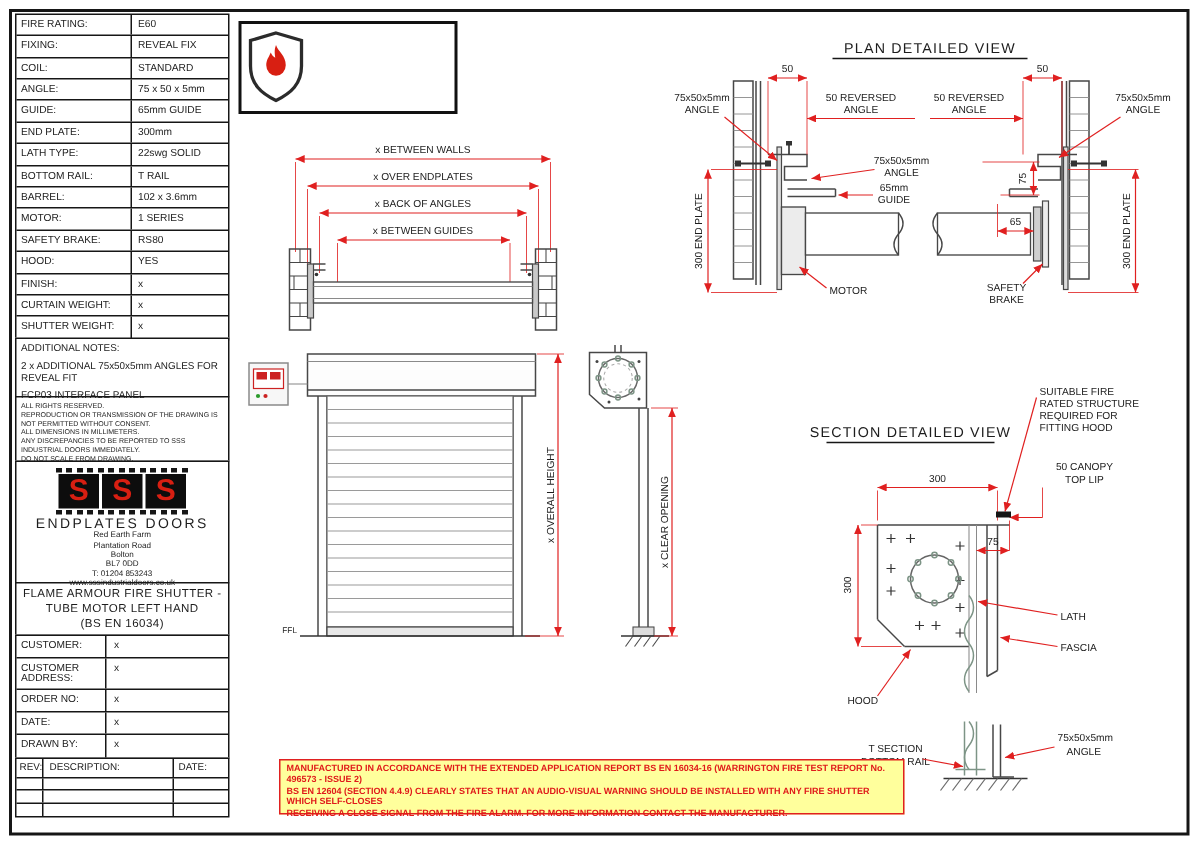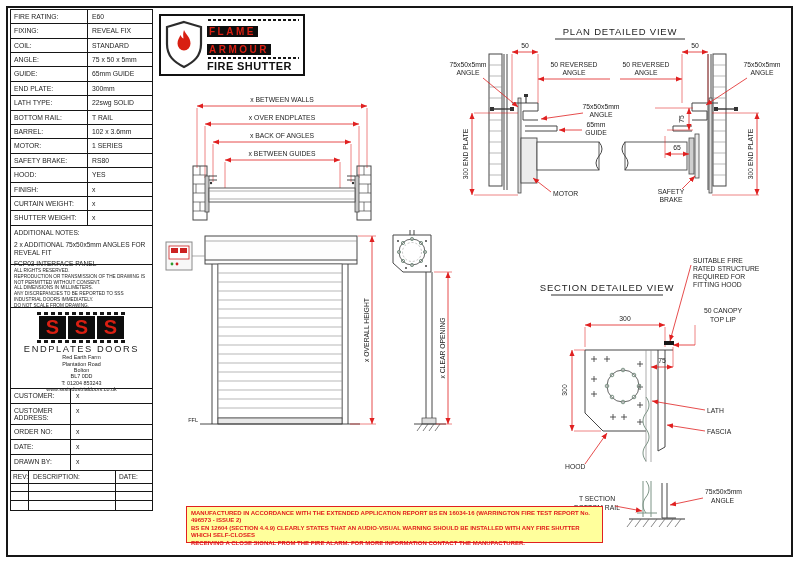--- a/index.html
+++ b/index.html
@@ -164,20 +164,25 @@
       <div class="strip"></div>
       <div class="co-name">ENDPLATES DOORS</div>
       <div class="addr">Red Earth Farm</div>
       <div class="addr">Plantation Road</div>
       <div class="addr">Bolton</div>
       <div class="addr">BL7 0DD</div>
       <div class="addr">T: 01204 853243</div>
       <div class="addr">www.sssindustrialdoors.co.uk</div>
     </div>
 
+    <div class="box" id="title-box">
+      <div>FLAME ARMOUR FIRE SHUTTER -</div>
+      <div>TUBE MOTOR LEFT HAND</div>
+      <div>(BS EN 16034)</div>
+    </div>
 
     <div class="box">
       <div class="orow h15">
           <div class="olabel">CUSTOMER:</div>
           <div class="ovalue">x</div>
         </div>
       <div class="orow h21">
           <div class="olabel">CUSTOMER ADDRESS:</div>
           <div class="ovalue">x</div>
         </div>
@@ -217,27 +222,20 @@
           <div class="rc3"></div>
         </div>
     </div>
   </div>
 
   <div id="badge">
     <svg width="40" height="50" viewBox="0 0 40 50" style="position:static">
       <path d="M20 2 L37 7 V24 C37 36 30 42 20 47 C10 42 3 36 3 24 V7 Z" fill="#fff" stroke="#2b2b2b" stroke-width="2.2"></path>
       <path d="M20 10 c1.5 4.5 6.5 7 6.5 13.5 a6.5 7 0 1 1 -13 0 c0 -3.5 1.8 -5.5 3 -8.5 c.8 1.8 1.6 2.8 3 3.5 c-.3 -2.8 -.8 -5 .5 -8.5 z" fill="#d81f12"></path>
     </svg>
-    <div class="badge-txt">
-      <div class="mini-strip"></div>
-      <div><span class="tile-line">FLAME</span></div>
-      <div><span class="tile-line">ARMOUR</span></div>
-      <div class="mini-strip"></div>
-      <div class="badge-sub">FIRE SHUTTER</div>
-    </div>
   </div>
 
   <svg id="sv-elev" width="315" height="395" viewBox="0 0 315 395">
     <defs>
       <marker id="mA" viewBox="0 0 8 8" refX="7" refY="3" markerWidth="7" markerHeight="7" orient="auto-start-reverse" markerUnits="userSpaceOnUse">
         <path d="M0 0 L7 3 L0 6 Z" fill="#e02020"></path>
       </marker>
     </defs>
 
     <g>

